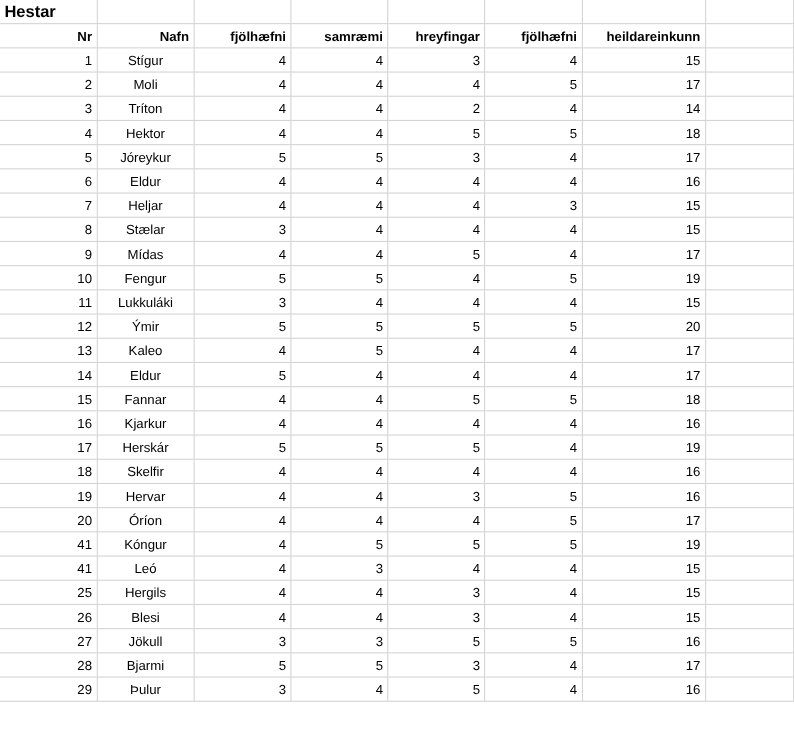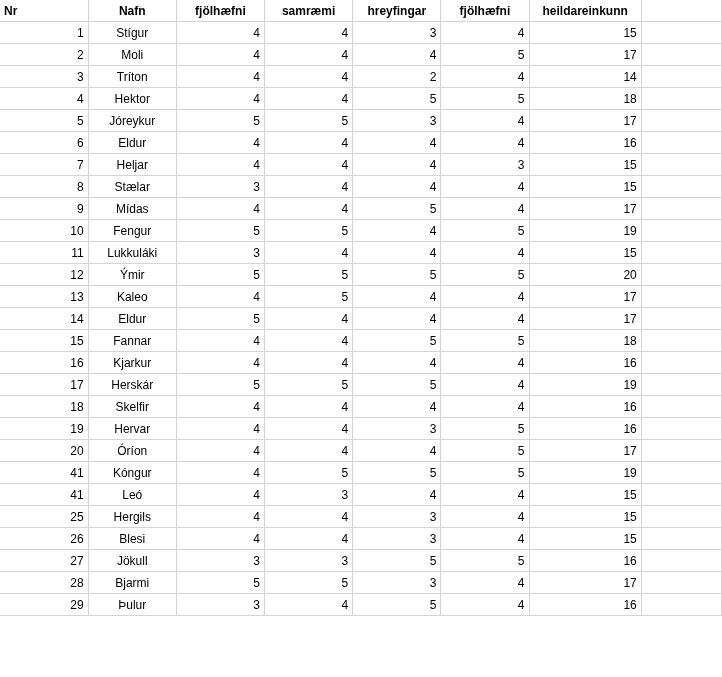--- a/index.html
+++ b/index.html
@@ -47,24 +47,24 @@
     border-bottom: 1px solid #d4d4d4;
     border-right: 1px solid #d4d4d4;
   }
   .title-cell {
     font-weight: bold;
     font-size: 15px;
     padding-left: 4px;
   }
   .header-cell {
     font-weight: bold;
-    text-align: center;
+    text-align: right;
   }
   .header-cell.nr {
-    text-align: left;
+    text-align: right;
   }
   .num {
     text-align: right;
     padding-right: 10px;
   }
   .center-num {
     text-align: right;
     padding-right: 22px;
   }
   .name {
@@ -82,20 +82,30 @@
       <col class="c-nr">
       <col class="c-nafn">
       <col class="c-yfirlina">
       <col class="c-samraemi">
       <col class="c-hreyfingar">
       <col class="c-fjolhafni">
       <col class="c-heild">
       <col class="c-tail">
     </colgroup>
     <tbody id="table-body">
+        <tr class="title-row">
+          <td class="title-cell">Hestar</td>
+          <td class="blank"></td>
+          <td class="blank"></td>
+          <td class="blank"></td>
+          <td class="blank"></td>
+          <td class="blank"></td>
+          <td class="blank"></td>
+          <td class="blank"></td>
+        </tr>
         <tr>
           <td class="header-cell nr">Nr</td>
           <td class="header-cell">Nafn</td>
           <td class="header-cell">fjölhæfni</td>
           <td class="header-cell">samræmi</td>
           <td class="header-cell">hreyfingar</td>
           <td class="header-cell">fjölhæfni</td>
           <td class="header-cell">heildareinkunn</td>
           <td class="blank"></td>
         </tr>

